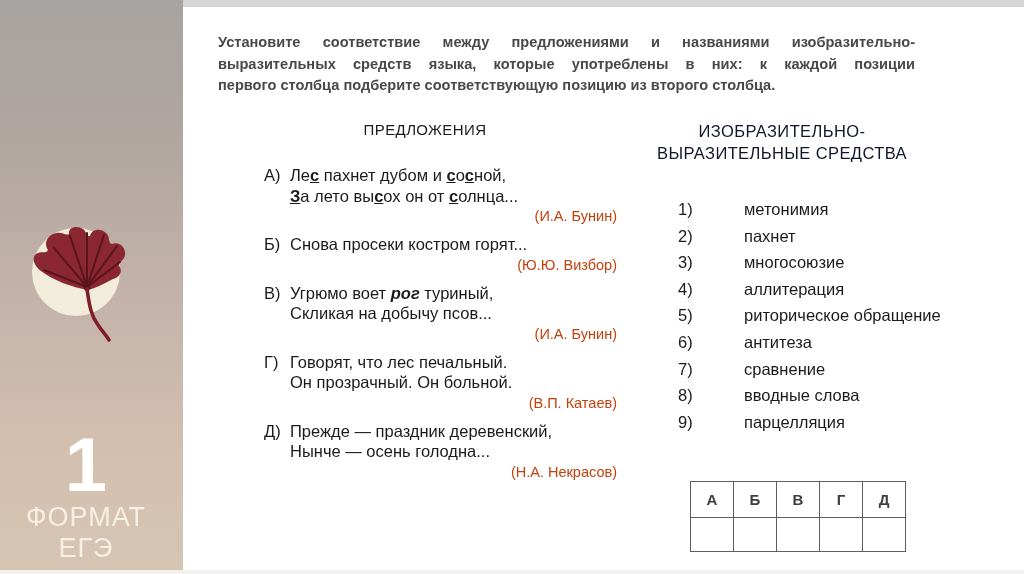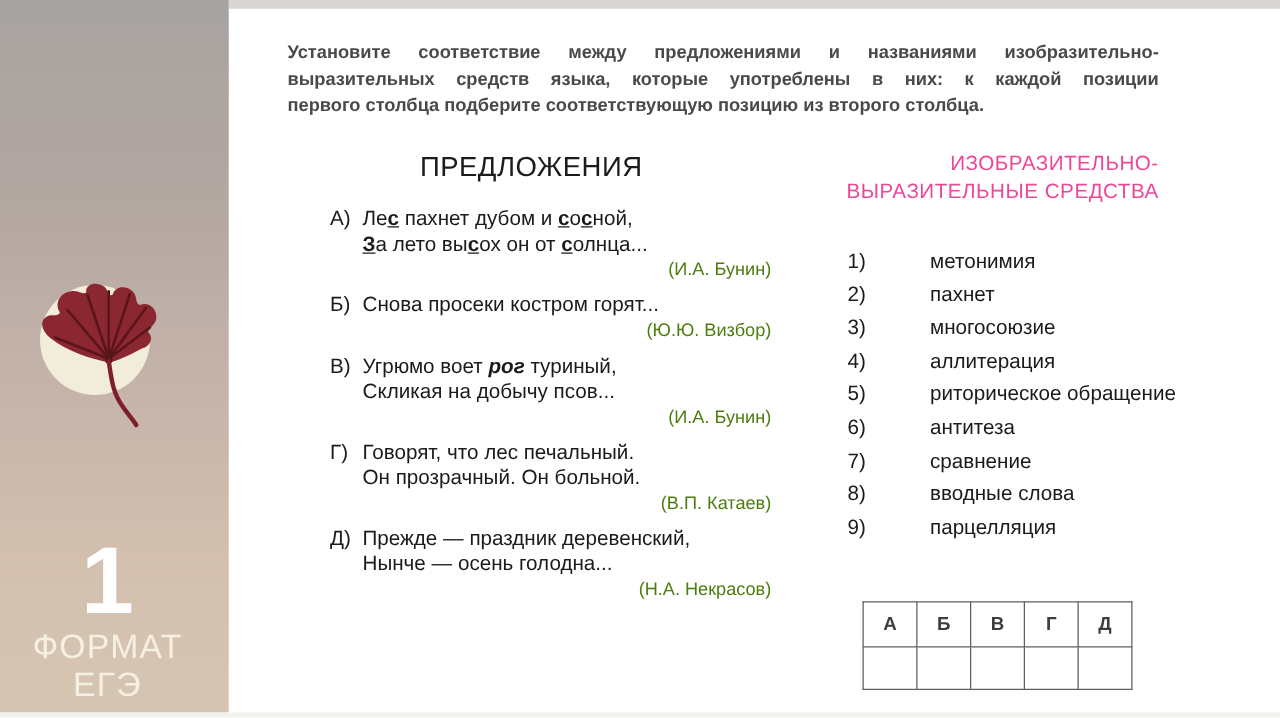--- a/index.html
+++ b/index.html
@@ -27,48 +27,48 @@
     position:absolute;left:0;top:430px;width:172px;text-align:center;
     font-size:76px;line-height:70px;font-weight:800;color:#ffffff;
   }
   .sidebar-caption{
     position:absolute;left:0;top:502px;width:172px;text-align:center;
     font-size:27px;letter-spacing:1px;color:#f6f0e3;font-weight:400;
   }
 
   
   .instruction{
-    position:absolute;left:230px;top:32px;width:697px;
+    position:absolute;left:218px;top:32px;width:697px;
     font-size:14.6px;font-weight:700;color:#4b4947;line-height:21.5px;
   }
   .instruction .just{text-align:justify;text-align-last:justify;}
 
   
   .sent-header{
     position:absolute;left:240px;top:121px;width:370px;text-align:center;
-    font-size:22px;letter-spacing:0.4px;color:#1b1b1b;
+    font-size:15px;letter-spacing:0.4px;color:#1b1b1b;
   }
   .means-header{
-    position:absolute;left:637px;top:121px;width:290px;text-align:right;
-    font-size:16.5px;letter-spacing:0.4px;color:#ec4899;line-height:21.5px;
+    position:absolute;left:637px;top:121px;width:290px;text-align:center;
+    font-size:16.5px;letter-spacing:0.4px;color:#0f172a;line-height:21.5px;
   }
 
   
   .sentences{
     position:absolute;left:264px;top:165px;width:353px;
     font-size:16.5px;line-height:20.5px;color:#1b1b1b;
   }
   .item{margin-bottom:9px;}
   .line{position:relative;padding-left:26px;}
   .label{position:absolute;left:0;top:0;}
   .b{font-weight:700;}
   .u{text-decoration:underline;}
   .i{font-style:italic;}
   .author{
-    text-align:right;font-size:14.5px;line-height:17px;margin-top:2px;color:#4d7c0f;
+    text-align:right;font-size:14.5px;line-height:17px;margin-top:2px;color:#c2410c;
   }
 
   
   .options{
     position:absolute;left:678px;top:196px;width:270px;
     font-size:16.5px;color:#1b1b1b;
   }
   .opt{display:flex;line-height:26.6px;}
   .opt-num{width:24px;flex:0 0 auto;}
   .opt-label{flex:1;margin-left:42px;}

